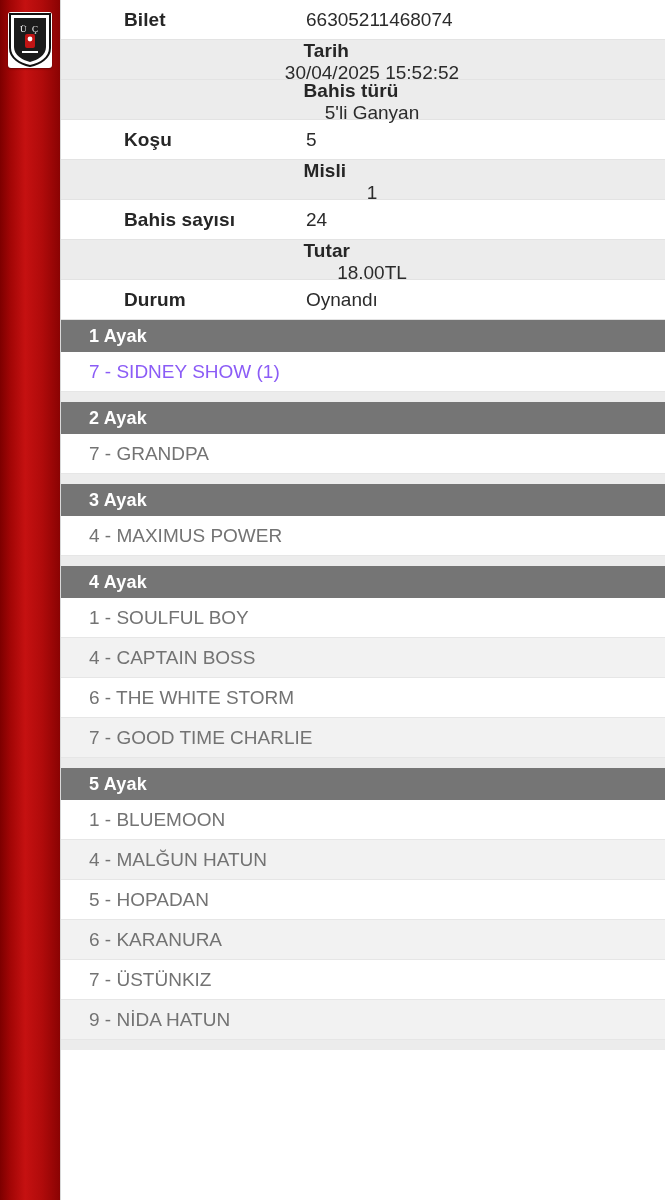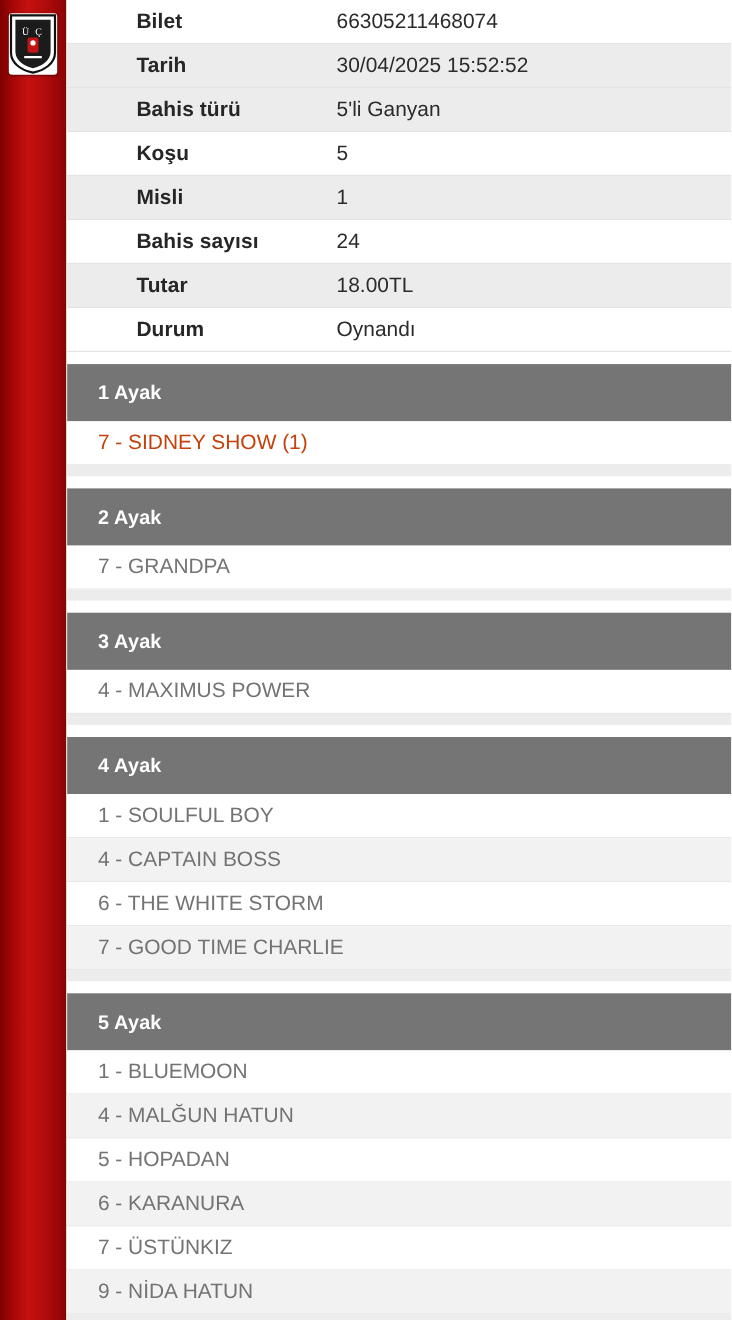--- a/index.html
+++ b/index.html
@@ -52,62 +52,61 @@
   
   .info-row {
     display: flex;
     align-items: center;
     height: 40px;
     border-bottom: 1px solid #e3e3e3;
     padding: 0 0 0 18px;
     font-size: 19px;
     color: #262626;
   }
-  .info-row.alt { background: #ececec; }
+  .info-row.alt { background: #ececec; flex-direction: column; }
   .info-label {
     width: 182px;
     min-width: 182px;
     font-weight: bold;
     letter-spacing: .1px;
     margin-left: 45px;
   }
   .info-value {
     flex: 1;
     color: #2b2b2b;
   }
 
   
   .leg-header {
     background: #757575;
     color: #ffffff;
     font-size: 18px;
     font-weight: bold;
-    height: 52px;
+    height: 32px;
     display: flex;
     align-items: center;
     padding-left: 28px;
     letter-spacing: .2px;
-    margin-top: 11px;
   }
   .leg-spacer {
     height: 10px;
     background: #ececec;
   }
   .leg-row {
     height: 40px;
     display: flex;
     align-items: center;
     padding-left: 28px;
     font-size: 19px;
     color: #737373;
     border-bottom: 1px solid #e6e6e6;
     background: #ffffff;
   }
   .leg-row.alt { background: #f2f2f2; }
-  .leg-row.win { color: #c2410c; }
+  .leg-row.win { color: #8b5cf6; }
   .leg-block { background: #ffffff; }
 </style>
 </head>
 <body>
 
 <div class="screen">
 
   <div class="rail">
     <div class="logo">
       <svg width="44" height="56" viewBox="0 0 44 56" xmlns="http://www.w3.org/2000/svg">

